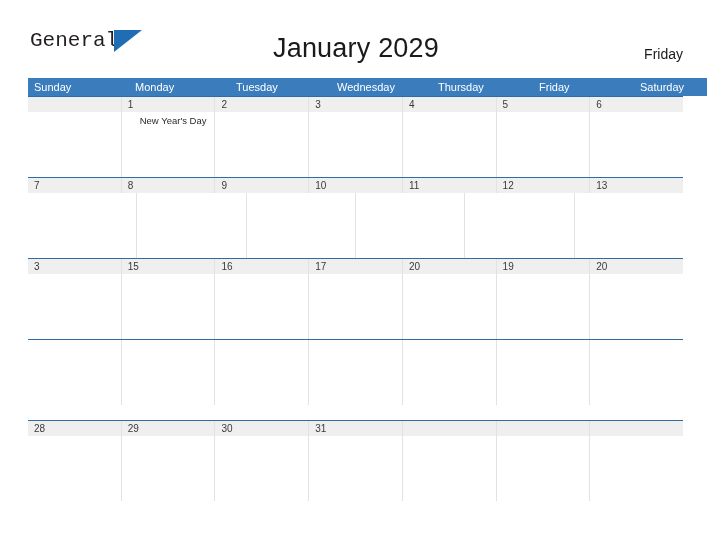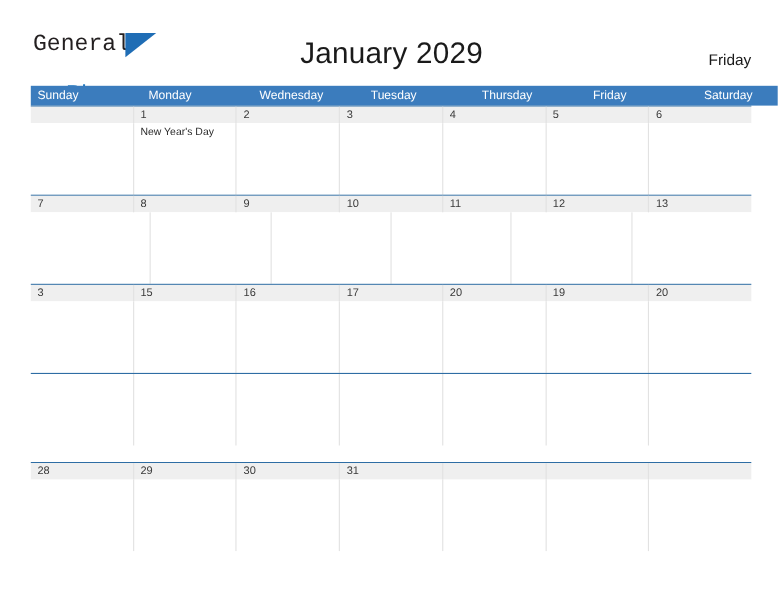--- a/index.html
+++ b/index.html
@@ -154,21 +154,21 @@
   .daynum:first-child {
     border-left: none;
   }
   .daynum.empty {
     color: transparent;
   }
 
   .daycell {
     flex: 1 1 0;
     box-sizing: border-box;
-    padding: 3px 4px 0 6px;
+    padding: 3px 4px 0 18px;
     border-left: 1px solid #e2e2e2;
     overflow: hidden;
   }
   .daycell:first-child {
     border-left: none;
   }
 
   .event {
     font-size: 9.5px;
     line-height: 12px;
@@ -194,22 +194,22 @@
 
     <div class="country">Friday</div>
 
   </div>
 
   <div class="calendar">
 
     <div class="weekdays">
       <div class="weekday">Sunday</div>
       <div class="weekday">Monday</div>
+      <div class="weekday">Tuesday</div>
       <div class="weekday">Wednesday</div>
-      <div class="weekday">Tuesday</div>
       <div class="weekday">Thursday</div>
       <div class="weekday">Friday</div>
       <div class="weekday">Saturday</div>
     </div>
 
     <div class="week">
       <div class="week-numbers">
         <div class="daynum empty"></div>
         <div class="daynum">1</div>
         <div class="daynum">2</div>

